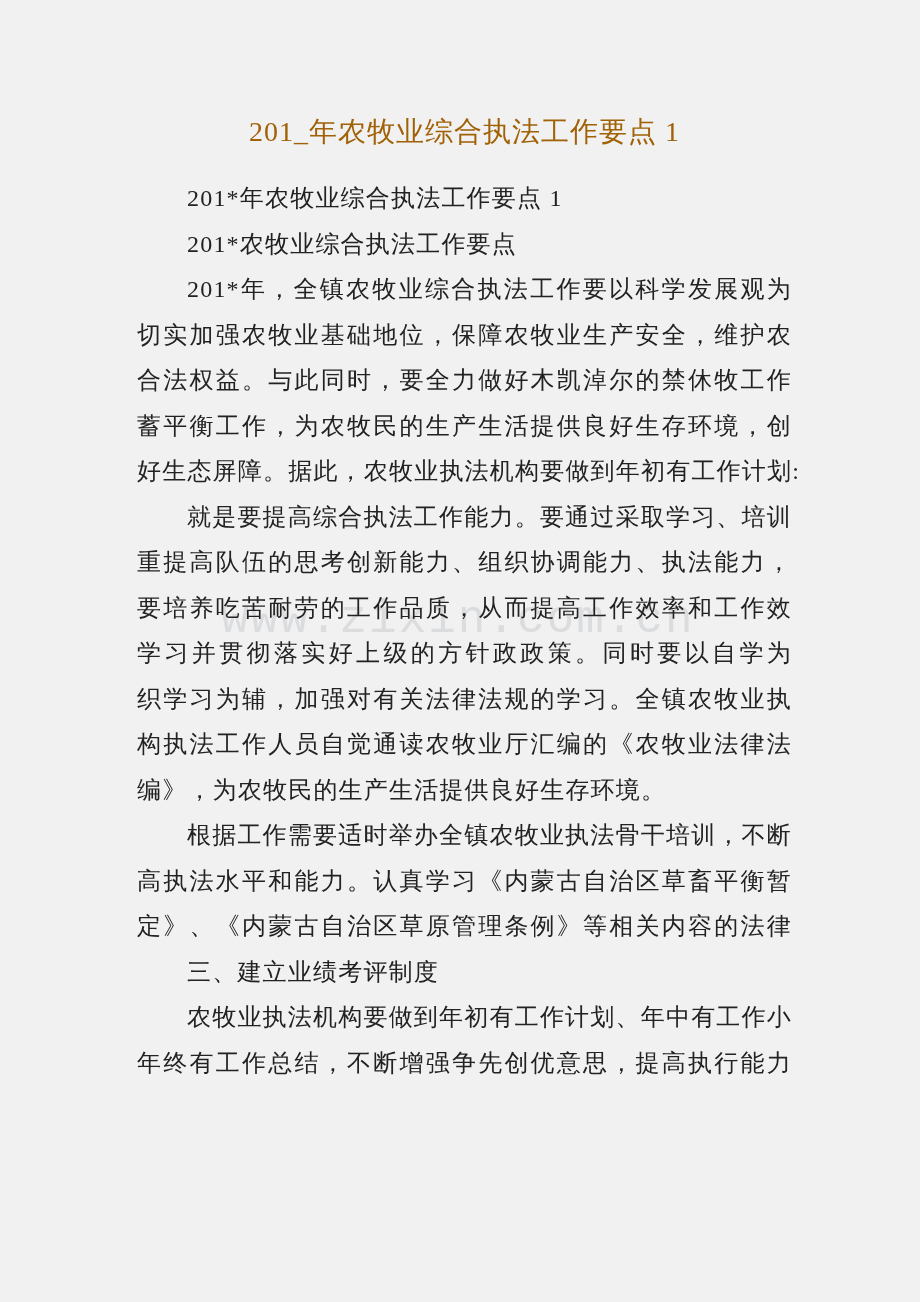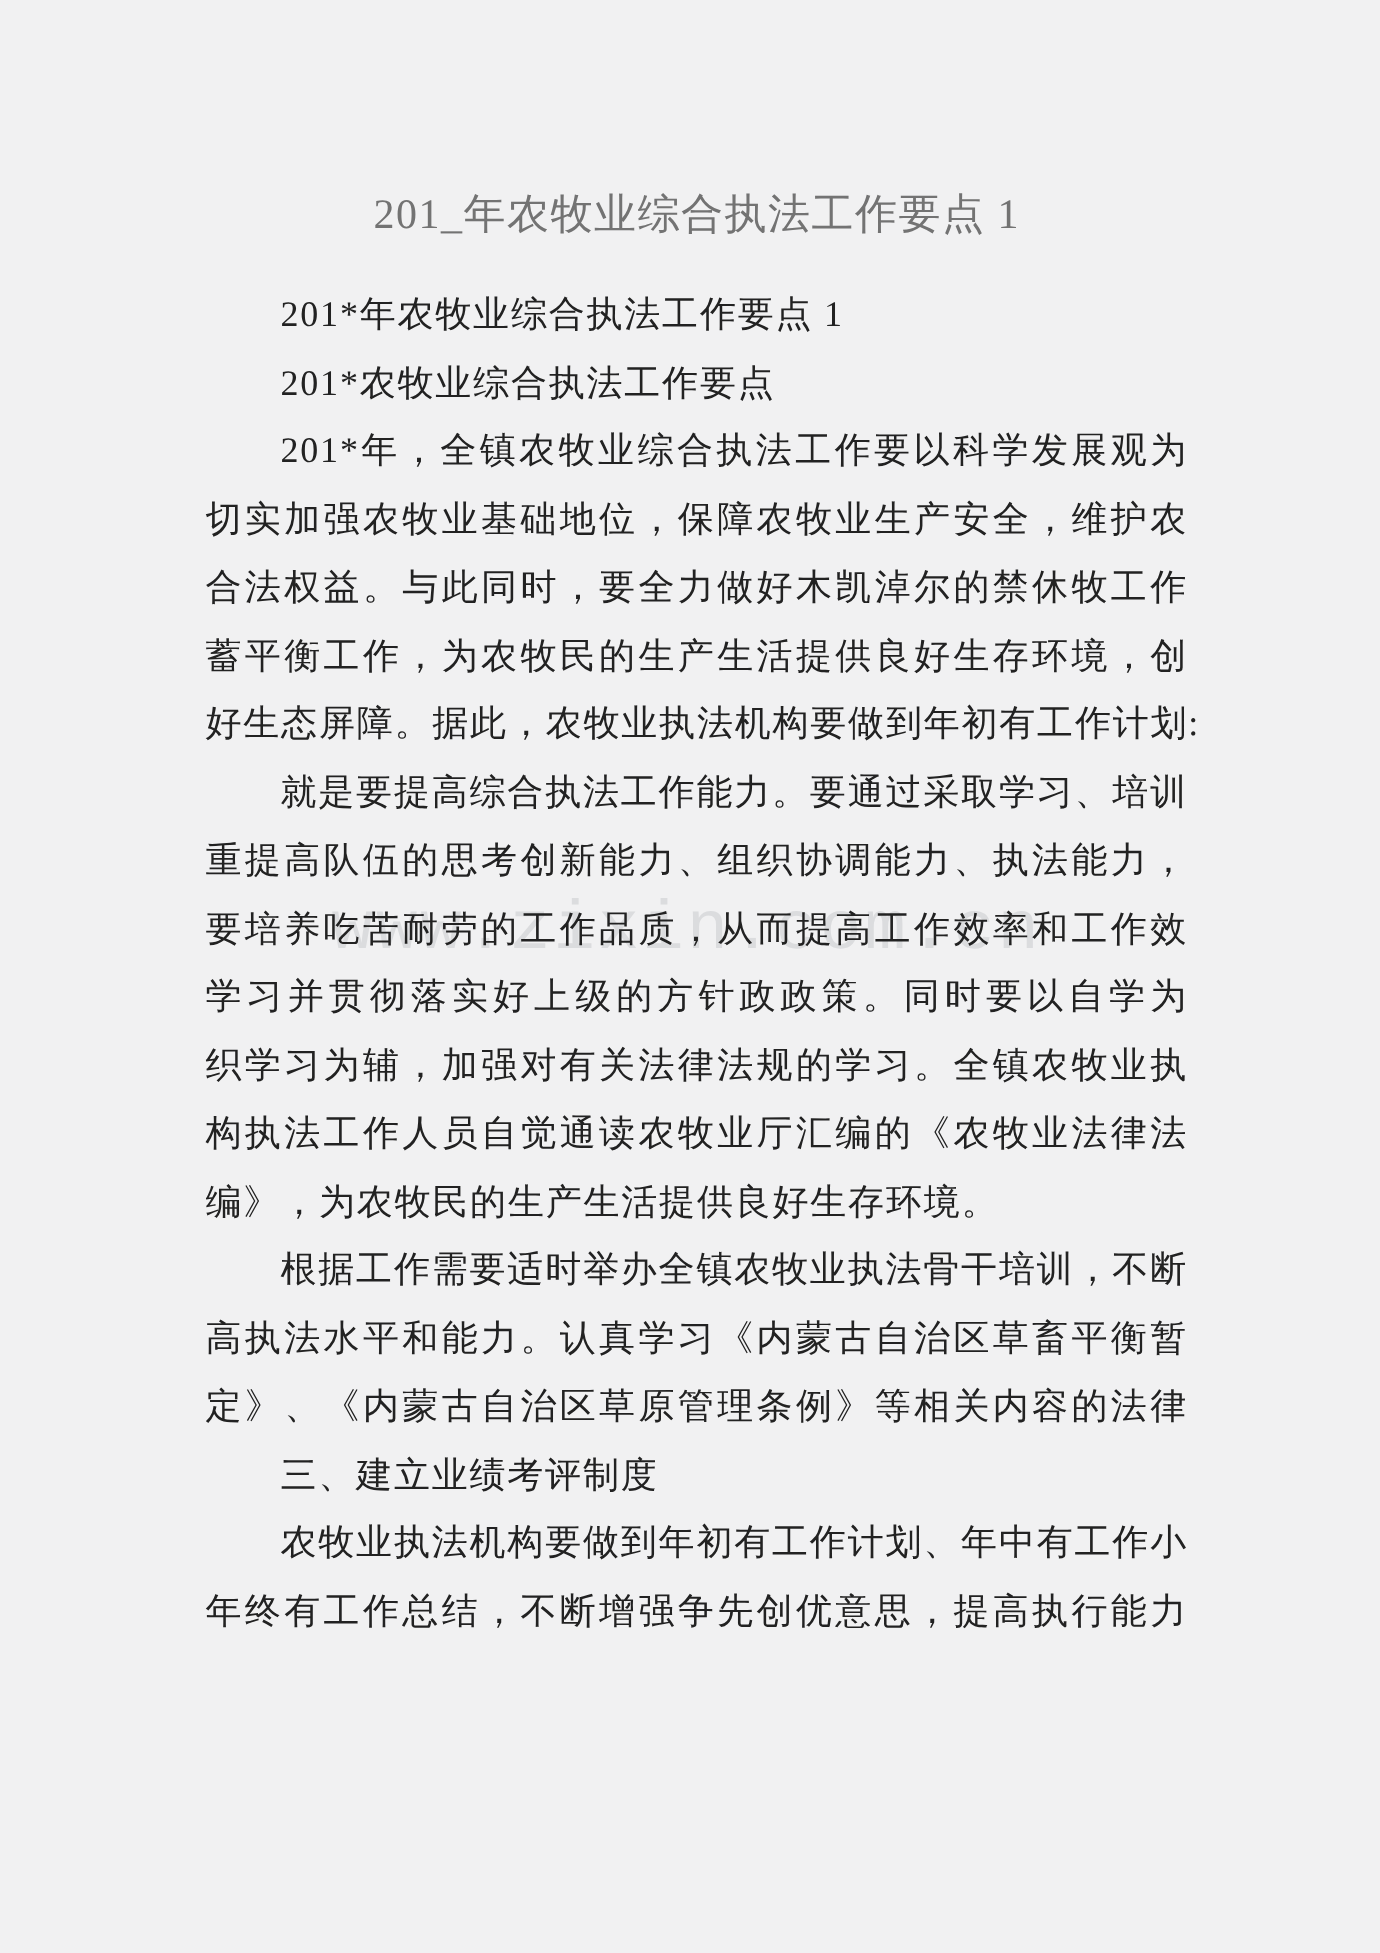--- a/index.html
+++ b/index.html
@@ -29,26 +29,26 @@
     user-select: none;
   }
   .content {
     position: absolute;
     left: 137px;
     top: 110px;
     width: 655px;
     z-index: 2;
   }
   .doc-title {
-    margin: 16px 0 26px 0;
+    margin: 4px 0 26px 0;
     font-size: 28px;
     font-weight: 400;
     line-height: 36px;
     text-align: center;
-    color: #737373;
+    color: #a16207;
     letter-spacing: 1px;
   }
   .doc-body {
     font-size: 24px;
     color: #222222;
   }
   .line {
     height: 45.5px;
     line-height: 45.5px;
     letter-spacing: 1.2px;

